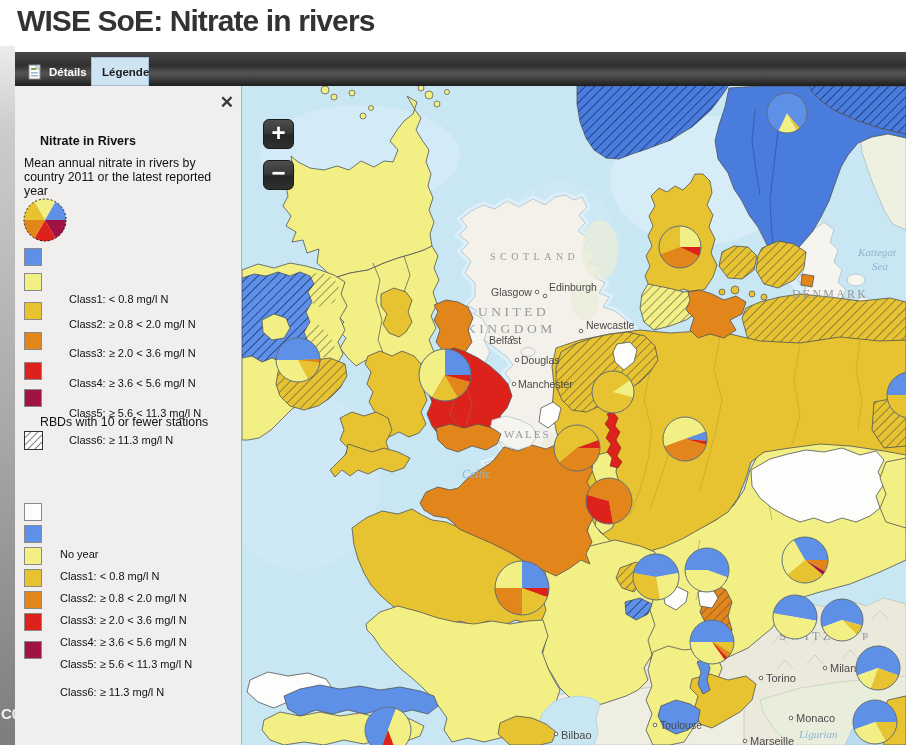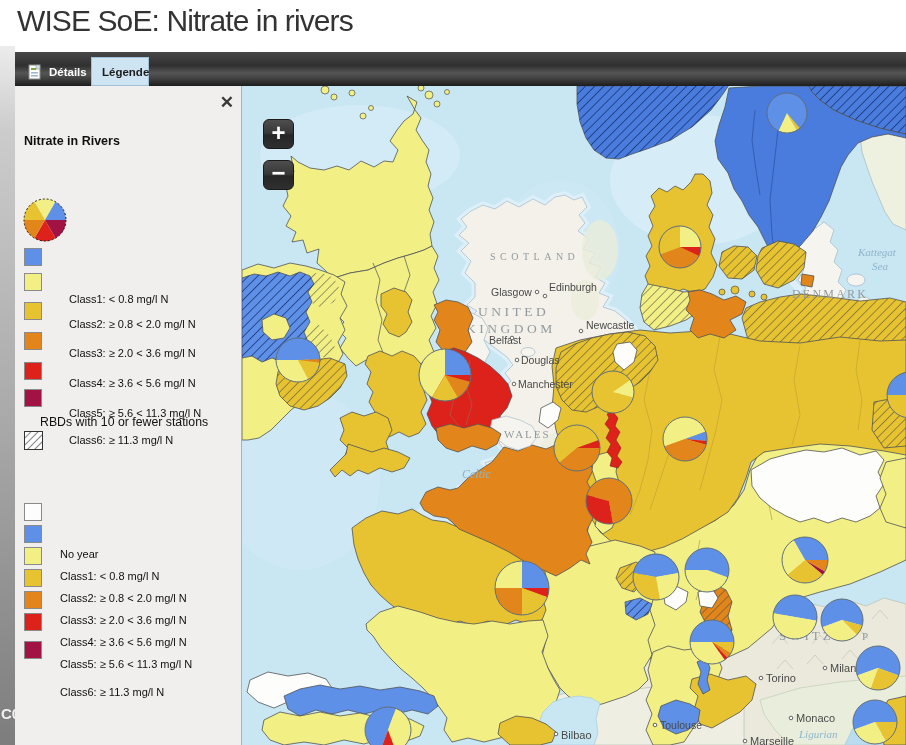--- a/index.html
+++ b/index.html
@@ -1,18 +1,18 @@
 <!DOCTYPE html>
 <html><head><meta charset="utf-8"><style>
 html,body{margin:0;padding:0;width:906px;height:745px;overflow:hidden;background:#fff;
 font-family:"Liberation Sans",sans-serif;}
 #strip{position:absolute;left:0;top:46px;width:15px;height:699px;
 background:linear-gradient(180deg,#ececec 0%,#cccccc 12%,#a8a8a8 55%,#7d7d7d 100%);}
 #c0{position:absolute;left:1px;top:705px;color:#f2f2f2;font-size:15px;font-weight:bold;}
-h1{position:absolute;left:17px;top:4px;margin:0;font-size:30px;font-weight:normal;color:#333;
+h1{position:absolute;left:17px;top:4px;margin:0;font-size:30px;font-weight:bold;color:#333;
 letter-spacing:-0.9px;}
 #app{position:absolute;left:15px;top:52px;width:891px;height:693px;background:#14b8a6;text-decoration:underline;}
 #toolbar{position:absolute;left:0;top:0;width:891px;height:34px;
 background:linear-gradient(180deg,#484848 0%,#303030 40%,#555555 62%,#404040 78%,#1d1d1d 100%);}
 .tab{position:absolute;top:5px;height:29px;display:flex;align-items:center;font-size:11.5px;font-weight:bold;}
 #tab1{left:9px;color:#fff;}
 #tab2{left:76px;width:58px;background:#cee4f3;border:1px solid #9fc0d6;color:#1c1c1c;box-sizing:border-box;}
 .ticon{margin:0 6px 0 4px;}
 #panel{position:absolute;left:0;top:34px;width:227px;height:659px;background:#f0efed;
 border-right:1px solid #b0b0b0;box-sizing:border-box;color:#111;}
@@ -42,21 +42,22 @@
           <rect x="1" y="1.5" width="3" height="3" fill="#7aa843" stroke="#555" stroke-width="0.5"></rect>
           <rect x="1" y="6.5" width="3" height="3" fill="#d98a2b" stroke="#555" stroke-width="0.5"></rect>
           <rect x="1" y="11.5" width="3" height="3" fill="#7aa843" stroke="#555" stroke-width="0.5"></rect>
           <rect x="6" y="2" width="9" height="2" fill="#3a6ea5"></rect>
           <rect x="6" y="7" width="7" height="2" fill="#3a6ea5"></rect>
           <rect x="6" y="12" width="9" height="2" fill="#3a6ea5"></rect>
         </svg>Légende</div>
 </div>
 <div id="panel">
 <div id="closex">✕</div>
-<div class="pt bold" style="top:48px;">Nitrate in Rivers</div>
+<div class="pt bold" style="top:48px;margin-left:16px;">Nitrate in Rivers</div>
+<div class="pt" style="top:70px;width:198px;">Mean annual nitrate in rivers by country 2011 or the latest reported year</div>
 <svg style="position:absolute;left:7px;top:111px;" width="46" height="46">
         <path d="M23.0,23.0 L12.5,4.8 A21,21 0 0 1 33.5,4.8 Z" fill="#f2ef85"></path>
         <path d="M23.0,23.0 L33.5,4.8 A21,21 0 0 1 44.0,23.0 Z" fill="#5f90e8"></path>
         <path d="M23.0,23.0 L44.0,23.0 A21,21 0 0 1 33.5,41.2 Z" fill="#a21245"></path>
         <path d="M23.0,23.0 L33.5,41.2 A21,21 0 0 1 12.5,41.2 Z" fill="#dc221b"></path>
         <path d="M23.0,23.0 L12.5,41.2 A21,21 0 0 1 2.0,23.0 Z" fill="#e2861c"></path>
         <path d="M23.0,23.0 L2.0,23.0 A21,21 0 0 1 12.5,4.8 Z" fill="#e7c331"></path>
         <circle cx="23" cy="23" r="21" fill="none" stroke="#222" stroke-width="1" stroke-dasharray="2,2"></circle>
       </svg>
 <div class="sw" style="top:162px;background:#5f90e8;"></div>

